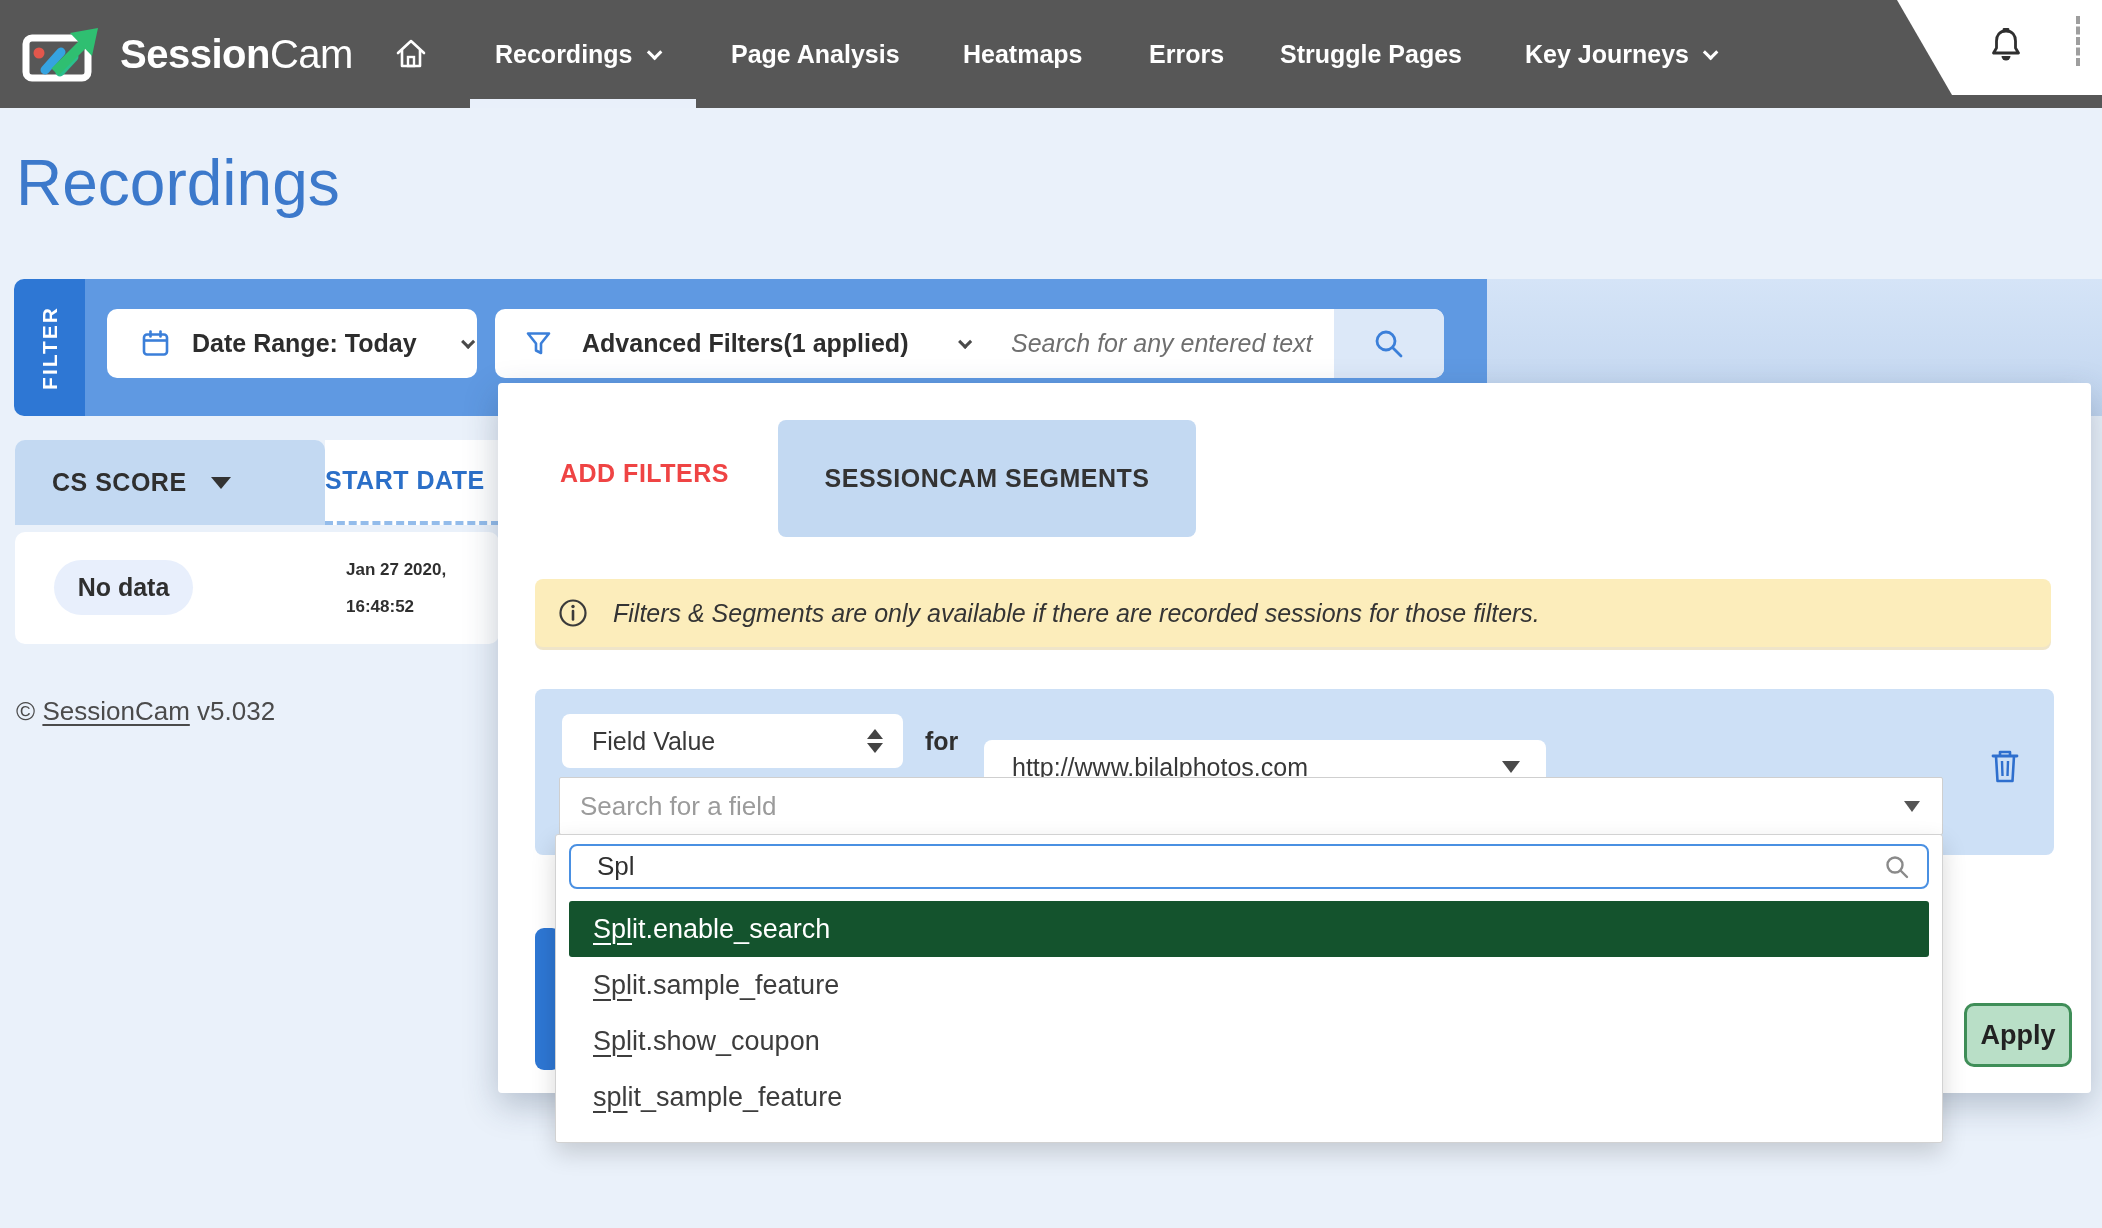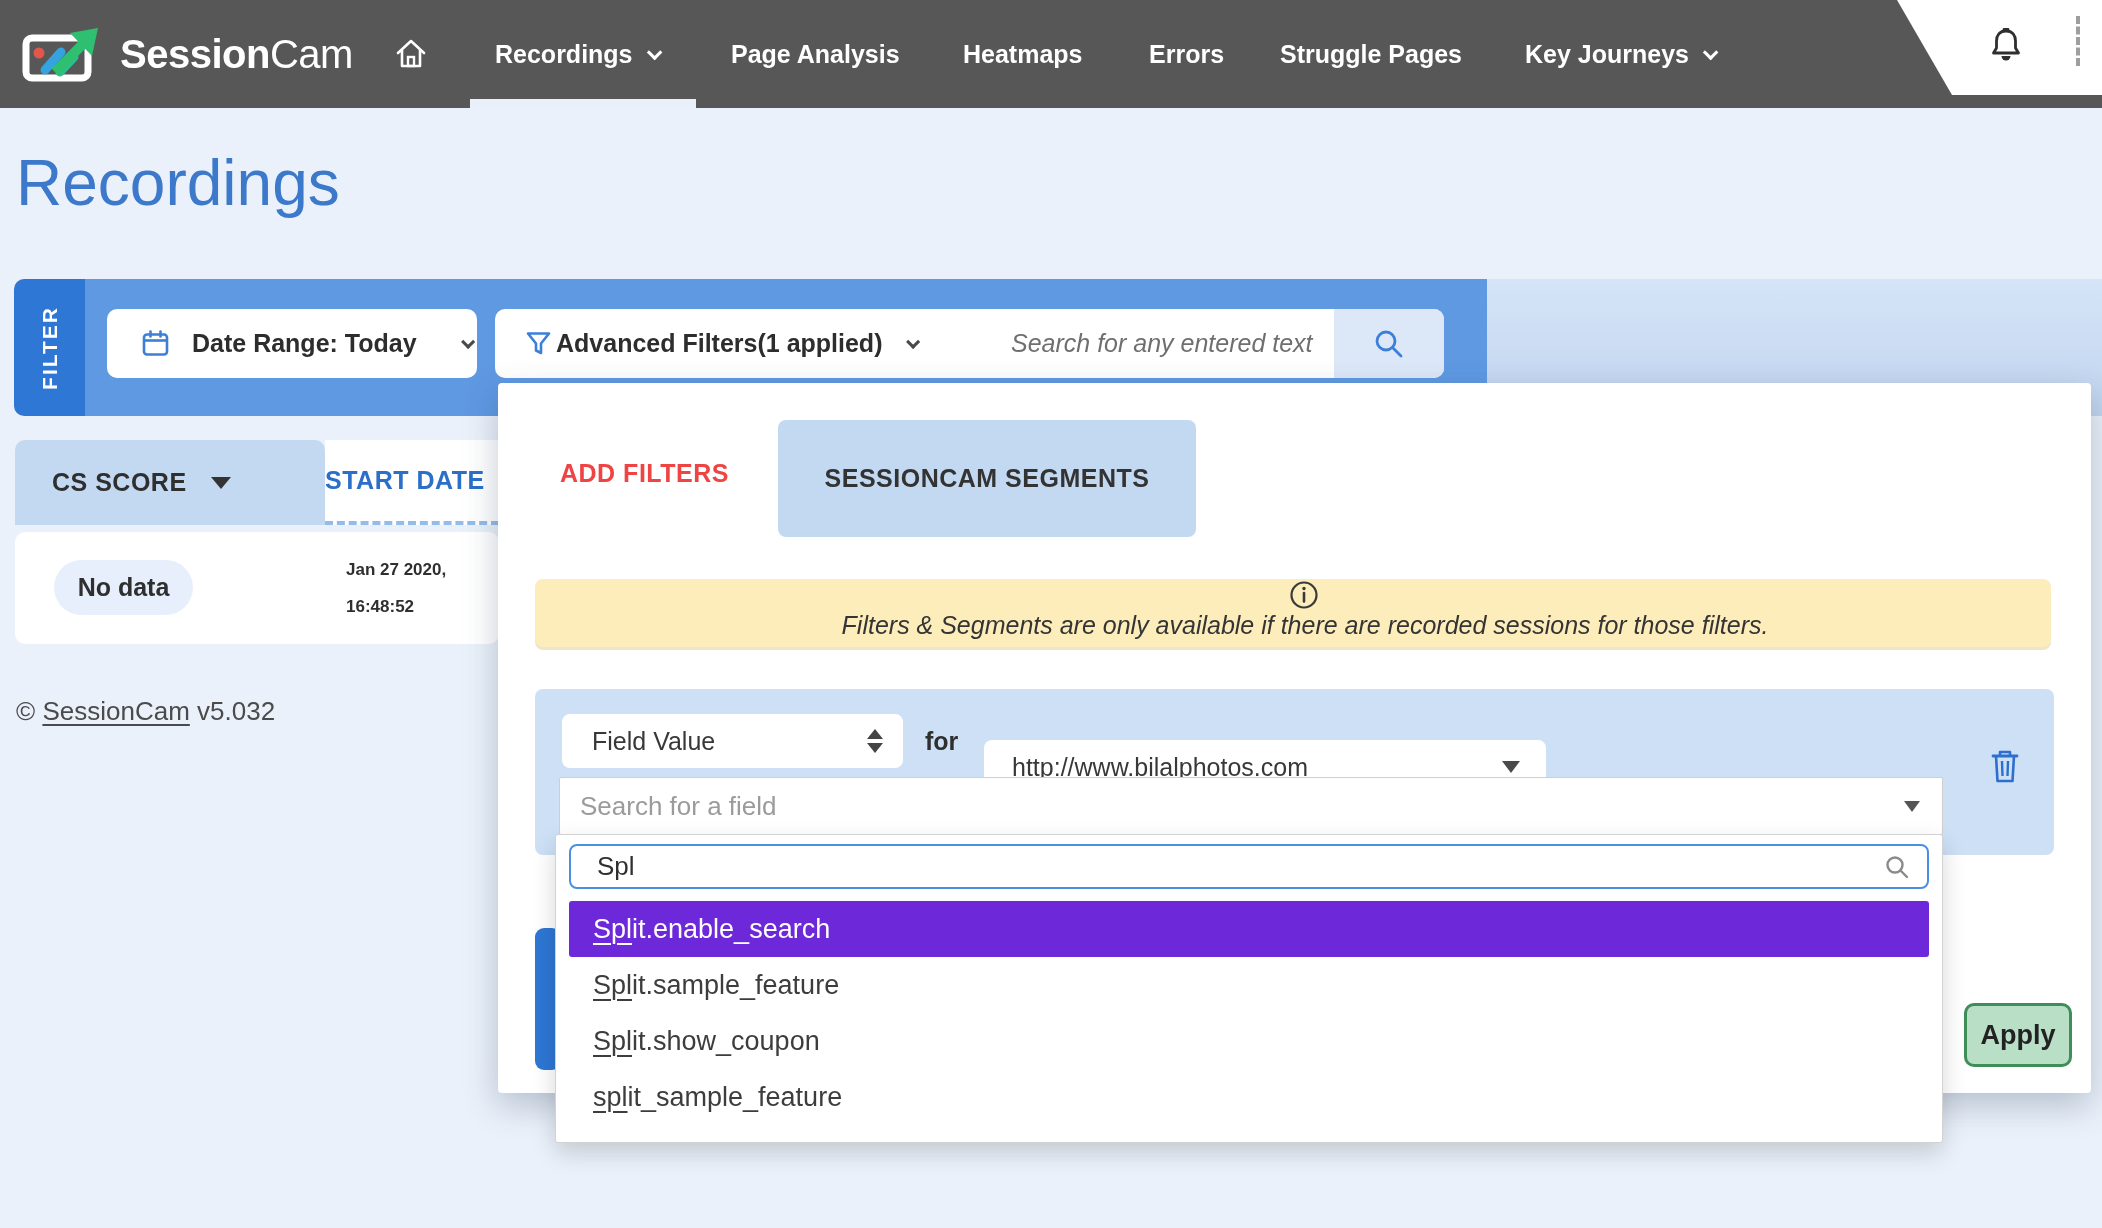--- a/index.html
+++ b/index.html
@@ -35,21 +35,21 @@
                     font-weight:600; letter-spacing:2px; }
   .filter-bar{ position:absolute; left:85px; top:279px; width:1402px; height:137px; background:#5f99e2; z-index:1; }
   .filter-bar-light{ position:absolute; left:1487px; top:279px; width:615px; height:137px;
                      background:linear-gradient(180deg,#d5e4f7 0%,#c1d5ef 100%); z-index:1; }
   .bar-btn{ position:absolute; top:309px; height:69px; background:#fff; border-radius:10px;
             display:flex; align-items:center; z-index:3; cursor:pointer; }
   .bar-btn .lbl{ font-size:25px; font-weight:bold; color:#2d2d2d; }
   .chev-dark{ display:inline-block; width:10px; height:10px; border:solid #4a4a4a; border-width:0 3px 3px 0;
               transform:rotate(45deg) translateY(-3px); }
   .date-btn{ left:107px; width:370px; padding-left:34px; gap:22px; }
-  .adv-btn{ left:495px; width:513px; padding-left:30px; gap:4px; }
+  .adv-btn{ left:495px; width:513px; padding-left:30px; gap:30px; }
   .date-btn .chev-dark{ margin-left:22px; } .adv-btn .chev-dark{ margin-left:20px; }
   .bar-search{ position:absolute; left:987px; top:309px; width:457px; height:69px; background:#fff;
                border-radius:10px; z-index:3; display:flex; align-items:center; }
   .bar-search .ph{ flex:1; padding-left:24px; font-size:25px; font-style:italic; color:#6f6f6f; }
   .bar-search .seg{ width:110px; height:69px; background:#dce8f8; border-radius:0 10px 10px 0;
                     display:flex; align-items:center; justify-content:center; cursor:pointer; }
 
   
   .th-cs{ position:absolute; left:15px; top:440px; width:310px; height:85px; background:#c3d9f2;
           border-radius:10px 10px 0 0; display:flex; align-items:center; padding-left:37px; gap:24px; z-index:1; }
@@ -67,21 +67,21 @@
 
   
   .panel{ position:absolute; left:498px; top:383px; width:1593px; height:710px; background:#fff; border-radius:4px;
           box-shadow:0 12px 34px rgba(40,60,90,.28); z-index:20; }
   .tab-add{ position:absolute; left:62px; top:76px; font-size:25px; font-weight:bold; color:#ef4444;
             letter-spacing:0.5px; cursor:pointer; }
   .tab-seg{ position:absolute; left:280px; top:37px; width:418px; height:117px; background:#c3d9f2; border-radius:8px;
             display:flex; align-items:center; justify-content:center; font-size:25px; font-weight:bold; color:#333;
             letter-spacing:0.5px; cursor:pointer; }
   .banner{ position:absolute; left:37px; top:196px; width:1516px; height:68px; background:#fcedbb; border-radius:8px;
-           box-shadow:0 3px 0 rgba(210,180,100,.35); display:flex; align-items:center;flex-direction:column; }
+           box-shadow:0 3px 0 rgba(210,180,100,.35); display:flex; align-items:center; }
   .banner .txt{ margin-left:24px; font-size:25px; font-style:italic; color:#343434; }
   .banner svg{ margin-left:22px; flex:none; }
   .frow{ position:absolute; left:37px; top:306px; width:1519px; height:166px; background:#cde0f6; border-radius:8px; }
   .select{ position:absolute; background:#fff; border-radius:8px; display:flex; align-items:center; cursor:pointer; }
   .select .val{ font-size:25px; color:#383838; }
   .sel-field{ left:27px; top:25px; width:341px; height:54px; padding-left:30px; }
   .stepper{ position:absolute; right:20px; display:flex; flex-direction:column; gap:4px; }
   .stepper .up{ width:0;height:0;border-left:8px solid transparent;border-right:8px solid transparent;border-bottom:10px solid #444; }
   .stepper .dn{ width:0;height:0;border-left:8px solid transparent;border-right:8px solid transparent;border-top:10px solid #444; }
   .for-lbl{ position:absolute; left:390px; top:25px; height:54px; display:flex; align-items:center;
@@ -99,21 +99,21 @@
                  border-radius:9px; z-index:1; }
   .dropdown{ position:absolute; left:57px; top:451px; width:1388px; height:309px; background:#fff;
              border:1px solid #d2d2d2; border-radius:3px; box-shadow:0 10px 24px rgba(0,0,0,.16); z-index:2; }
   .dd-input{ position:absolute; left:13px; top:9px; width:1360px; height:45px; border:2px solid #4a90e2;
              border-radius:8px; display:flex; align-items:center; }
   .dd-input .val{ flex:1; padding-left:26px; font-size:26px; color:#2f2f2f; }
   .dd-input svg{ margin-right:16px; }
   .opt{ position:absolute; left:13px; width:1360px; height:56px; display:flex; align-items:center;
         padding-left:24px; font-size:27px; color:#3d3d3d; border-radius:3px; cursor:pointer; }
   .opt u{ text-decoration-thickness:2px; text-underline-offset:5px; }
-  .opt.sel{ background:#6d28d9; color:#fff; }
+  .opt.sel{ background:#14532d; color:#fff; }
   .apply-btn{ position:absolute; left:1466px; top:620px; width:108px; height:64px; background:#b9dfc7;
               border:3px solid #3f8e58; border-radius:10px; display:flex; align-items:center; justify-content:center;
               font-size:27px; font-weight:600; color:#222; cursor:pointer; }
 </style>
 </head>
 <body>
 
 <div class="screen">
 
   <div class="nav">

